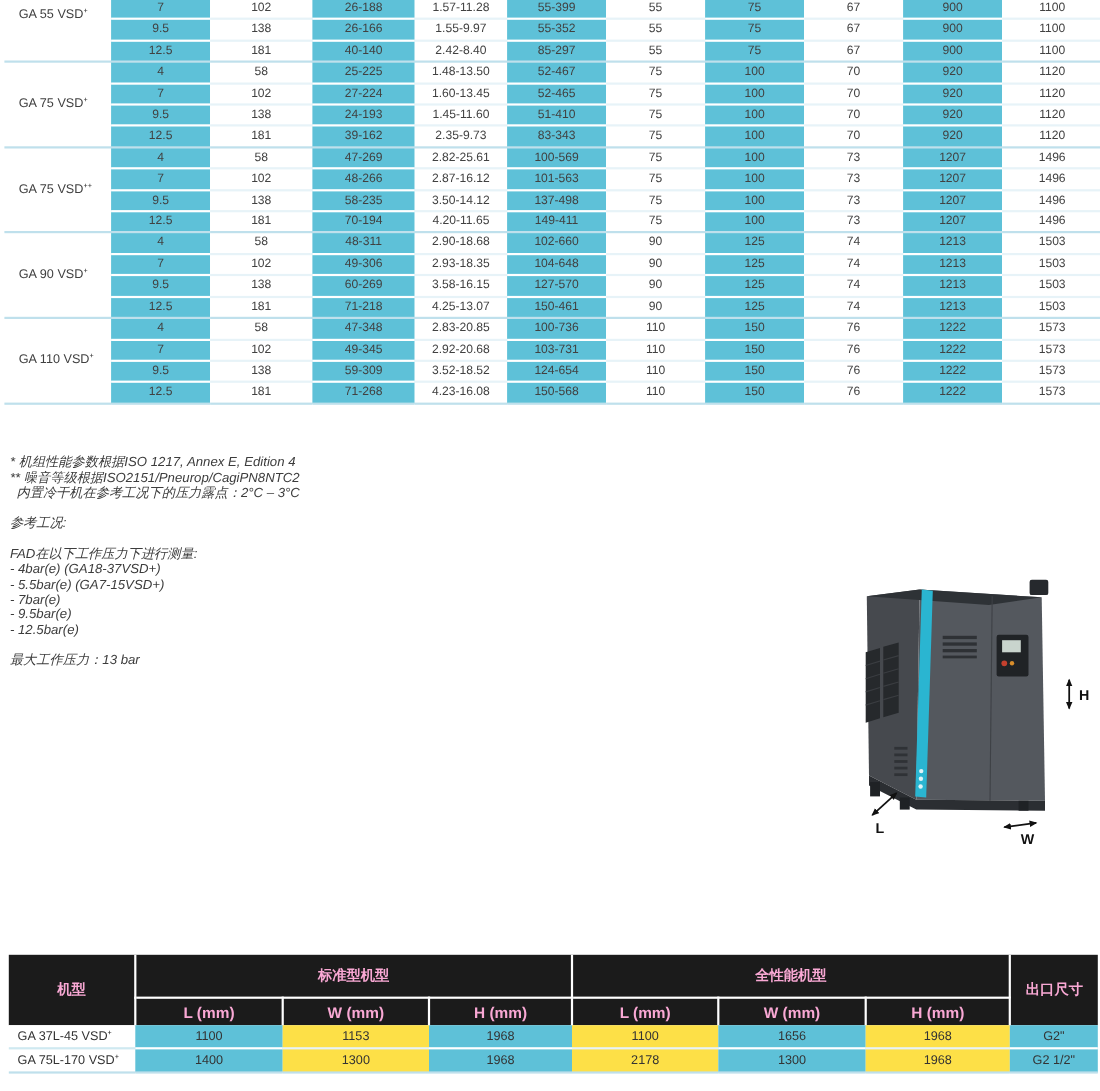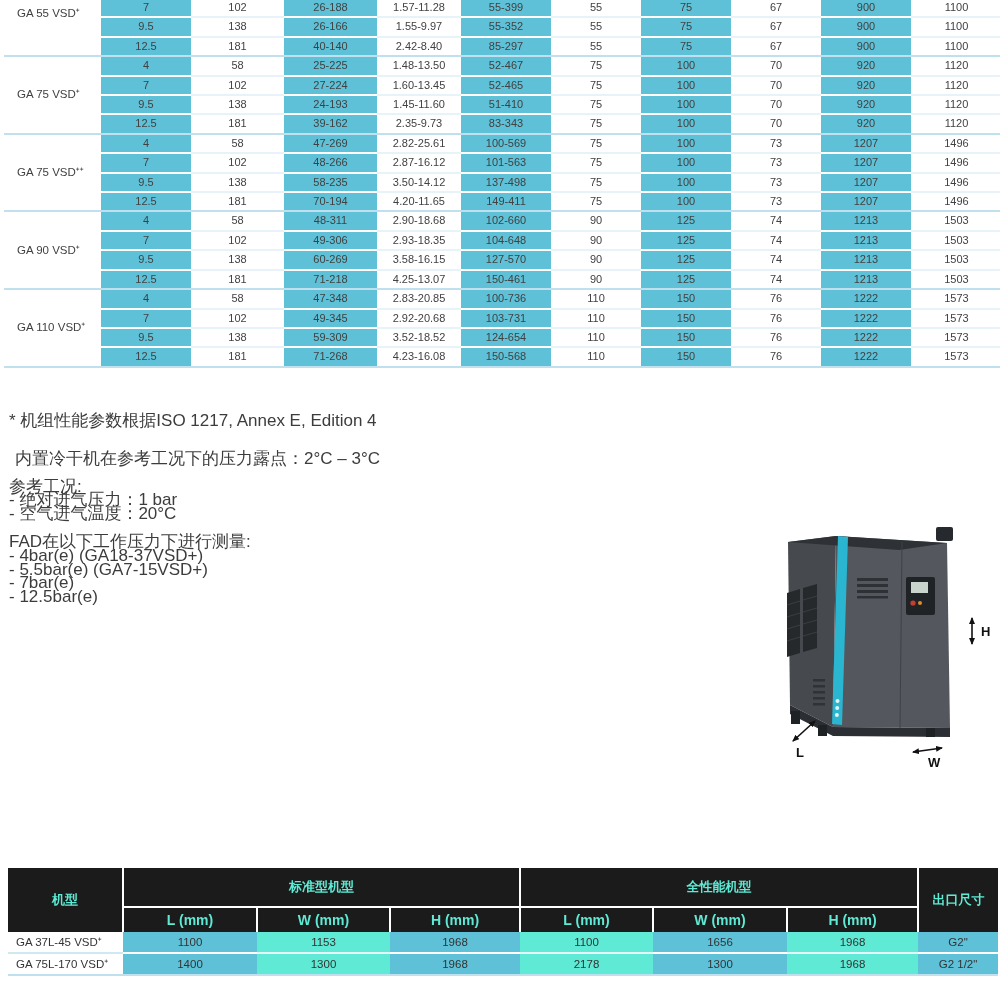--- a/index.html
+++ b/index.html
@@ -11,40 +11,40 @@
               table-layout:fixed;font-size:11px;color:#414141;}
   .spec-table td{text-align:center;padding:0;height:17.4px;line-height:17.4px;}
   .spec-table .cy{background:#5ec1d8;border-bottom:2px solid #ffffff;}
   .spec-table .wh{background:#ffffff;border-bottom:2px solid #e7f3f8;}
   .spec-table .gend{border-bottom:2px solid #bfe0ec;}
   .spec-table .mcell{background:#ffffff;text-align:left;padding-left:13px;
                      border-bottom:2px solid #bfe0ec;font-size:11.5px;}
   .spec-table .vtop{vertical-align:top;padding-top:6px;}
 
   
-  .notes{position:absolute;left:9px;top:414px;width:430px;
-         font-size:17px;line-height:13.8px;color:#3c3c3c;}
-  .notes .fn3{padding-left:6px;margin-top:24px;}
+  .notes{position:absolute;left:9px;top:414px;width:430px;font-style:italic;
+         font-size:12px;line-height:13.8px;color:#3c3c3c;}
+  .notes .fn3{padding-left:6px;}
   .notes .gap{height:14px;}
 
   
   .figure{position:absolute;left:760px;top:515px;}
   .figure text{font-family:"Liberation Sans",sans-serif;}
 
   
   .dims-table{position:absolute;left:8px;top:868px;width:990px;border-collapse:collapse;
               table-layout:fixed;font-size:11.5px;color:#333;}
-  .dims-table th{background:#1b1b1b;color:#5eead4;font-weight:bold;padding:0;}
+  .dims-table th{background:#1b1b1b;color:#f9a8d4;font-weight:bold;padding:0;}
   .dims-table .h1 th{height:38px;font-size:13px;}
   .dims-table .h2 th{height:24px;font-size:14px;}
   .dims-table .br{border-right:2px solid #ffffff;}
   .dims-table .bb{border-bottom:2px solid #ffffff;}
   .dims-table td{text-align:center;padding:0;height:20px;line-height:20px;}
   .dims-table .dcy{background:#5ec1d8;border-bottom:2px solid #ffffff;}
-  .dims-table .dwh{background:#5eead4;border-bottom:2px solid #e7f3f8;}
+  .dims-table .dwh{background:#fde047;border-bottom:2px solid #e7f3f8;}
   .dims-table .dmodel{background:#ffffff;text-align:left;padding-left:8px;
                       border-bottom:2px solid #cfe9f1;}
   .dims-table .lend{border-bottom:2px solid #bfe0ec;}
 </style>
 </head>
 <body>
 
 <div class="page">
 
   <table class="spec-table">
@@ -293,36 +293,35 @@
           <td class="cy gend">150</td>
           <td class="wh gend">76</td>
           <td class="cy gend">1222</td>
           <td class="wh gend">1573</td>
         </tr>
       </tbody>
   </table>
 
   <div class="notes">
     <div>* 机组性能参数根据ISO 1217, Annex E, Edition 4</div>
+    <div>** 噪音等级根据ISO2151/Pneurop/CagiPN8NTC2</div>
     <div class="fn3">内置冷干机在参考工况下的压力露点：2°C – 3°C</div>
     <div class="gap"></div>
     <div>参考工况:</div>
-    <div>
-        <div>- 绝对进气压力：1 bar</div>
-        <div>- 空气进气温度：20°C</div>
-      </div>
     <div class="gap"></div>
     <div>FAD在以下工作压力下进行测量:</div>
     <div>
         <div>- 4bar(e) (GA18-37VSD+)</div>
         <div>- 5.5bar(e) (GA7-15VSD+)</div>
         <div>- 7bar(e)</div>
+        <div>- 9.5bar(e)</div>
         <div>- 12.5bar(e)</div>
       </div>
     <div class="gap"></div>
+    <div>最大工作压力：13 bar</div>
   </div>
 
   <svg class="figure" width="235" height="260" viewBox="0 0 235 260">
     <defs>
       <marker id="ah" markerWidth="8" markerHeight="8" refX="6" refY="3" orient="auto-start-reverse" markerUnits="userSpaceOnUse">
         <path d="M0,0 L7,3 L0,6 Z" fill="#111"></path>
       </marker>
     </defs>
 
     <g>

